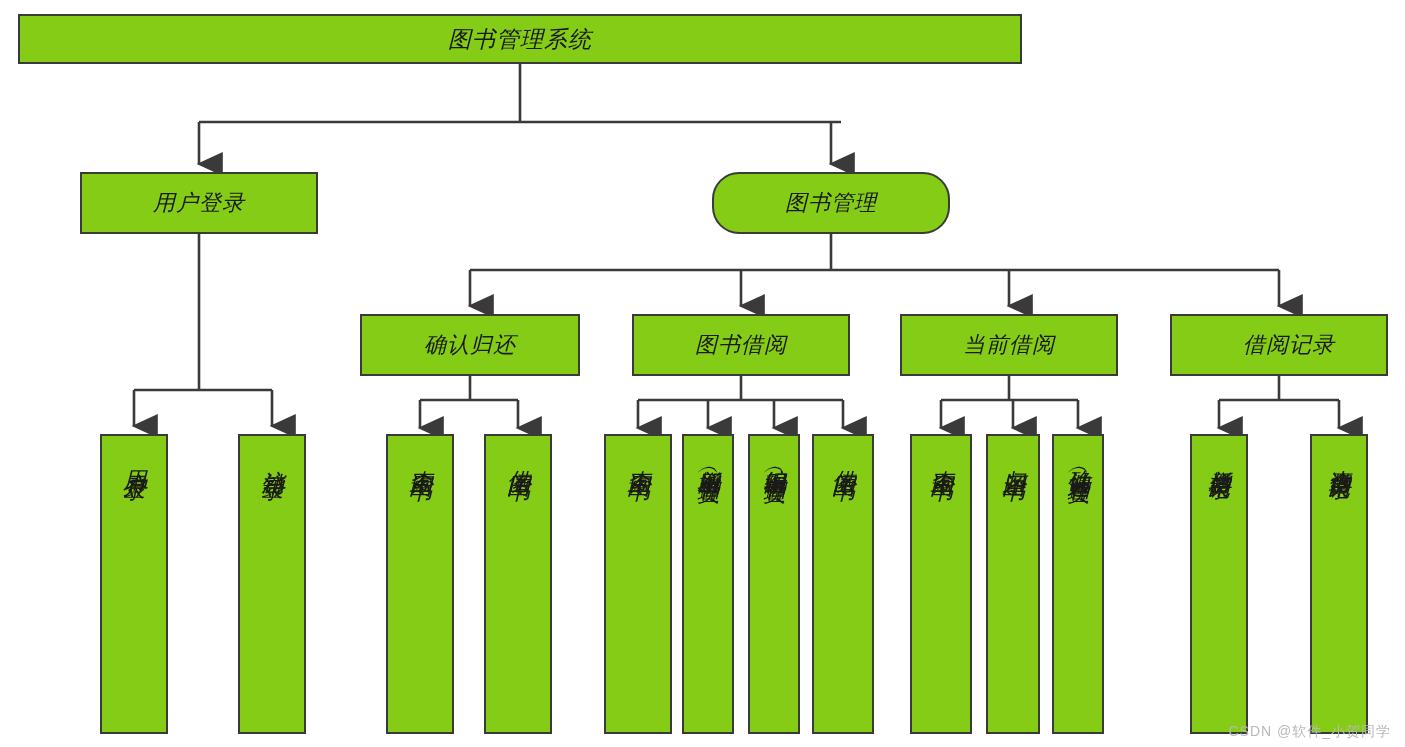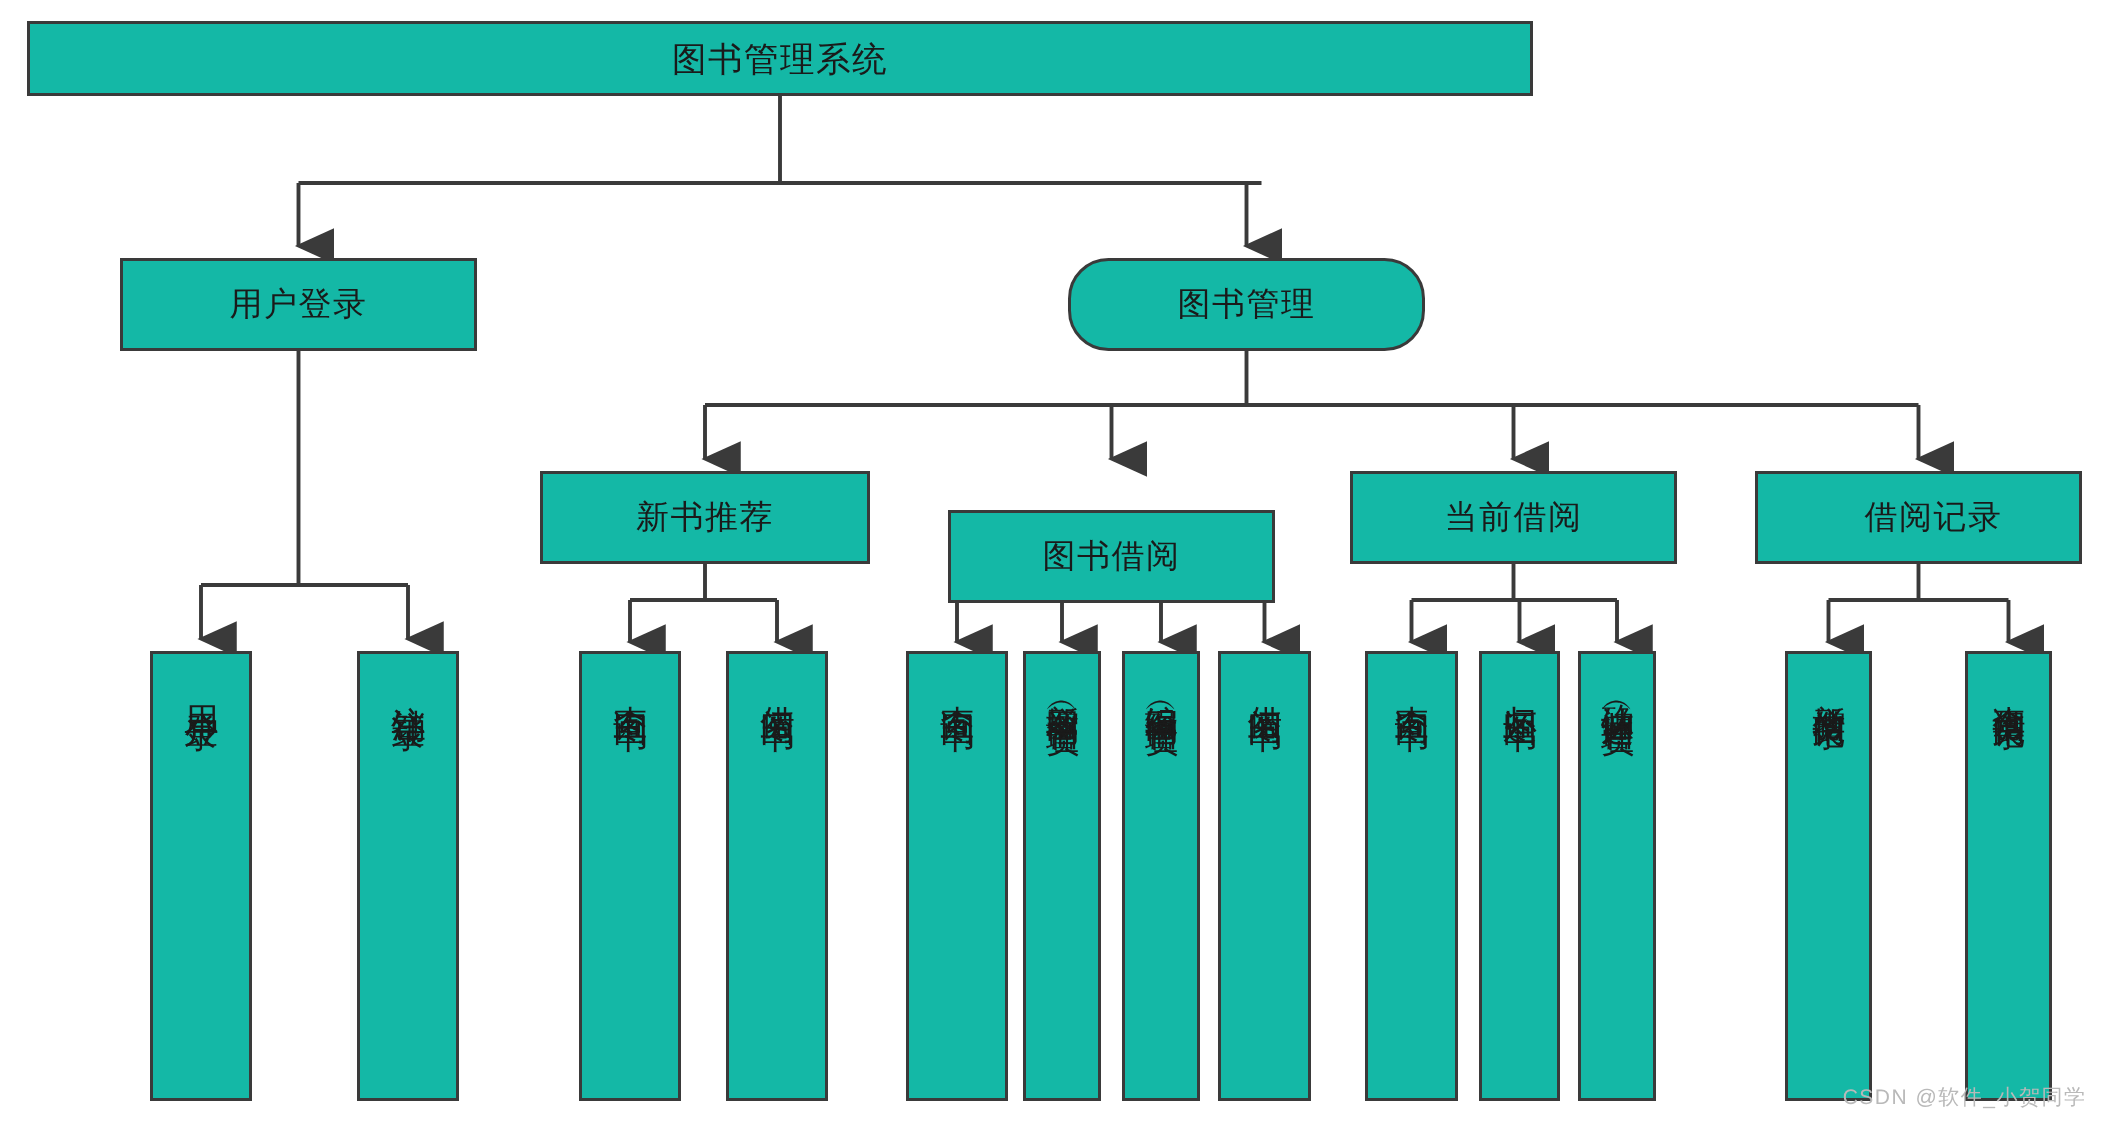--- a/index.html
+++ b/index.html
@@ -22,26 +22,27 @@
     left: 0;
     top: 0;
     width: 1405px;
     height: 747px;
     pointer-events: none;
   }
   .node {
     position: absolute;
     box-sizing: border-box;
     border: 2px solid #3a3a3a;
-    background: #14b8a6;
+    background: #84cc16;
     display: flex;
     align-items: center;
     justify-content: center;
     color: #1a1a1a;
     z-index: 2;
+    font-style: italic;
   }
   .node.horiz {
     font-size: 22px;
     letter-spacing: 1px;
   }
   .node.horiz .label {
     white-space: nowrap;
     line-height: 1;
   }
   .node.vert {
@@ -136,23 +137,23 @@
       <div class="node horiz root" style="left: 18px; top: 14px; width: 1004px; height: 50px;">
         <span class="label">图书管理系统</span>
       </div>
       <div class="node horiz" style="left: 80px; top: 172px; width: 238px; height: 62px;">
         <span class="label">用户登录</span>
       </div>
       <div class="node horiz" style="left: 712px; top: 172px; width: 238px; height: 62px; border-radius: 27px;">
         <span class="label">图书管理</span>
       </div>
       <div class="node horiz" style="left: 360px; top: 314px; width: 220px; height: 62px;">
-        <span class="label">新书推荐</span>
-      </div>
-      <div class="node horiz" style="left: 632px; top: 314px; width: 218px; height: 62px; margin-top: 26px;">
+        <span class="label">确认归还</span>
+      </div>
+      <div class="node horiz" style="left: 632px; top: 314px; width: 218px; height: 62px;">
         <span class="label">图书借阅</span>
       </div>
       <div class="node horiz" style="left: 900px; top: 314px; width: 218px; height: 62px;">
         <span class="label">当前借阅</span>
       </div>
       <div class="node horiz" style="left: 1170px; top: 314px; width: 218px; height: 62px; padding-left: 20px;">
         <span class="label">借阅记录</span>
       </div>
       <div class="node vert" style="left: 100px; top: 434px; width: 68px; height: 300px;">
         <span class="label">用户登录</span>

